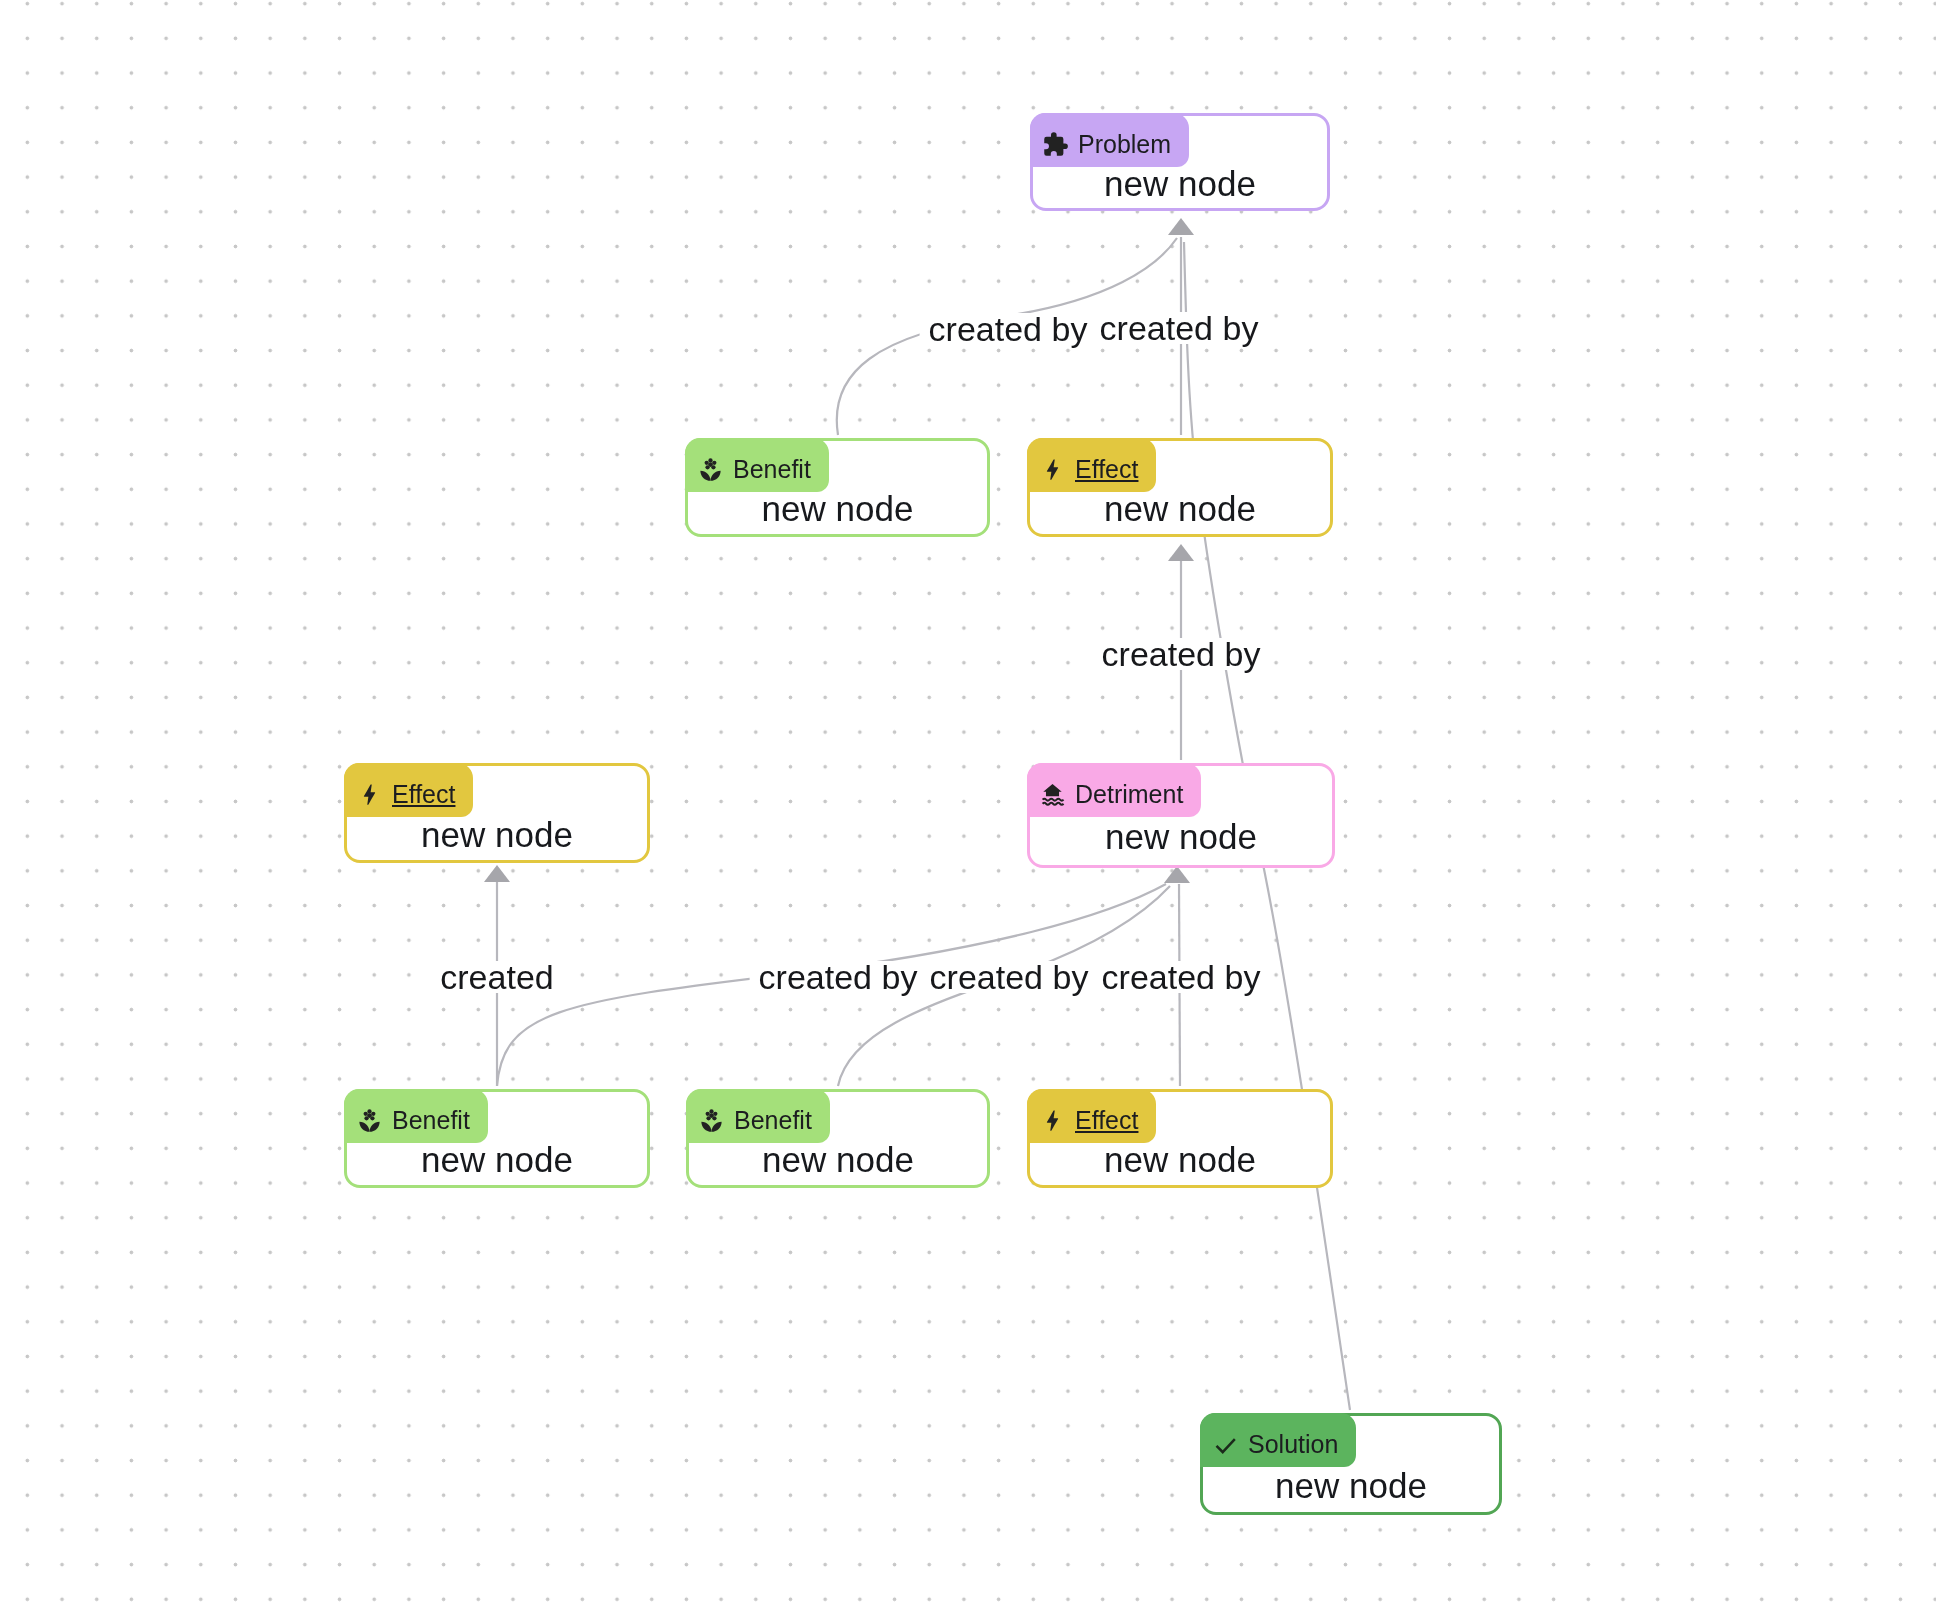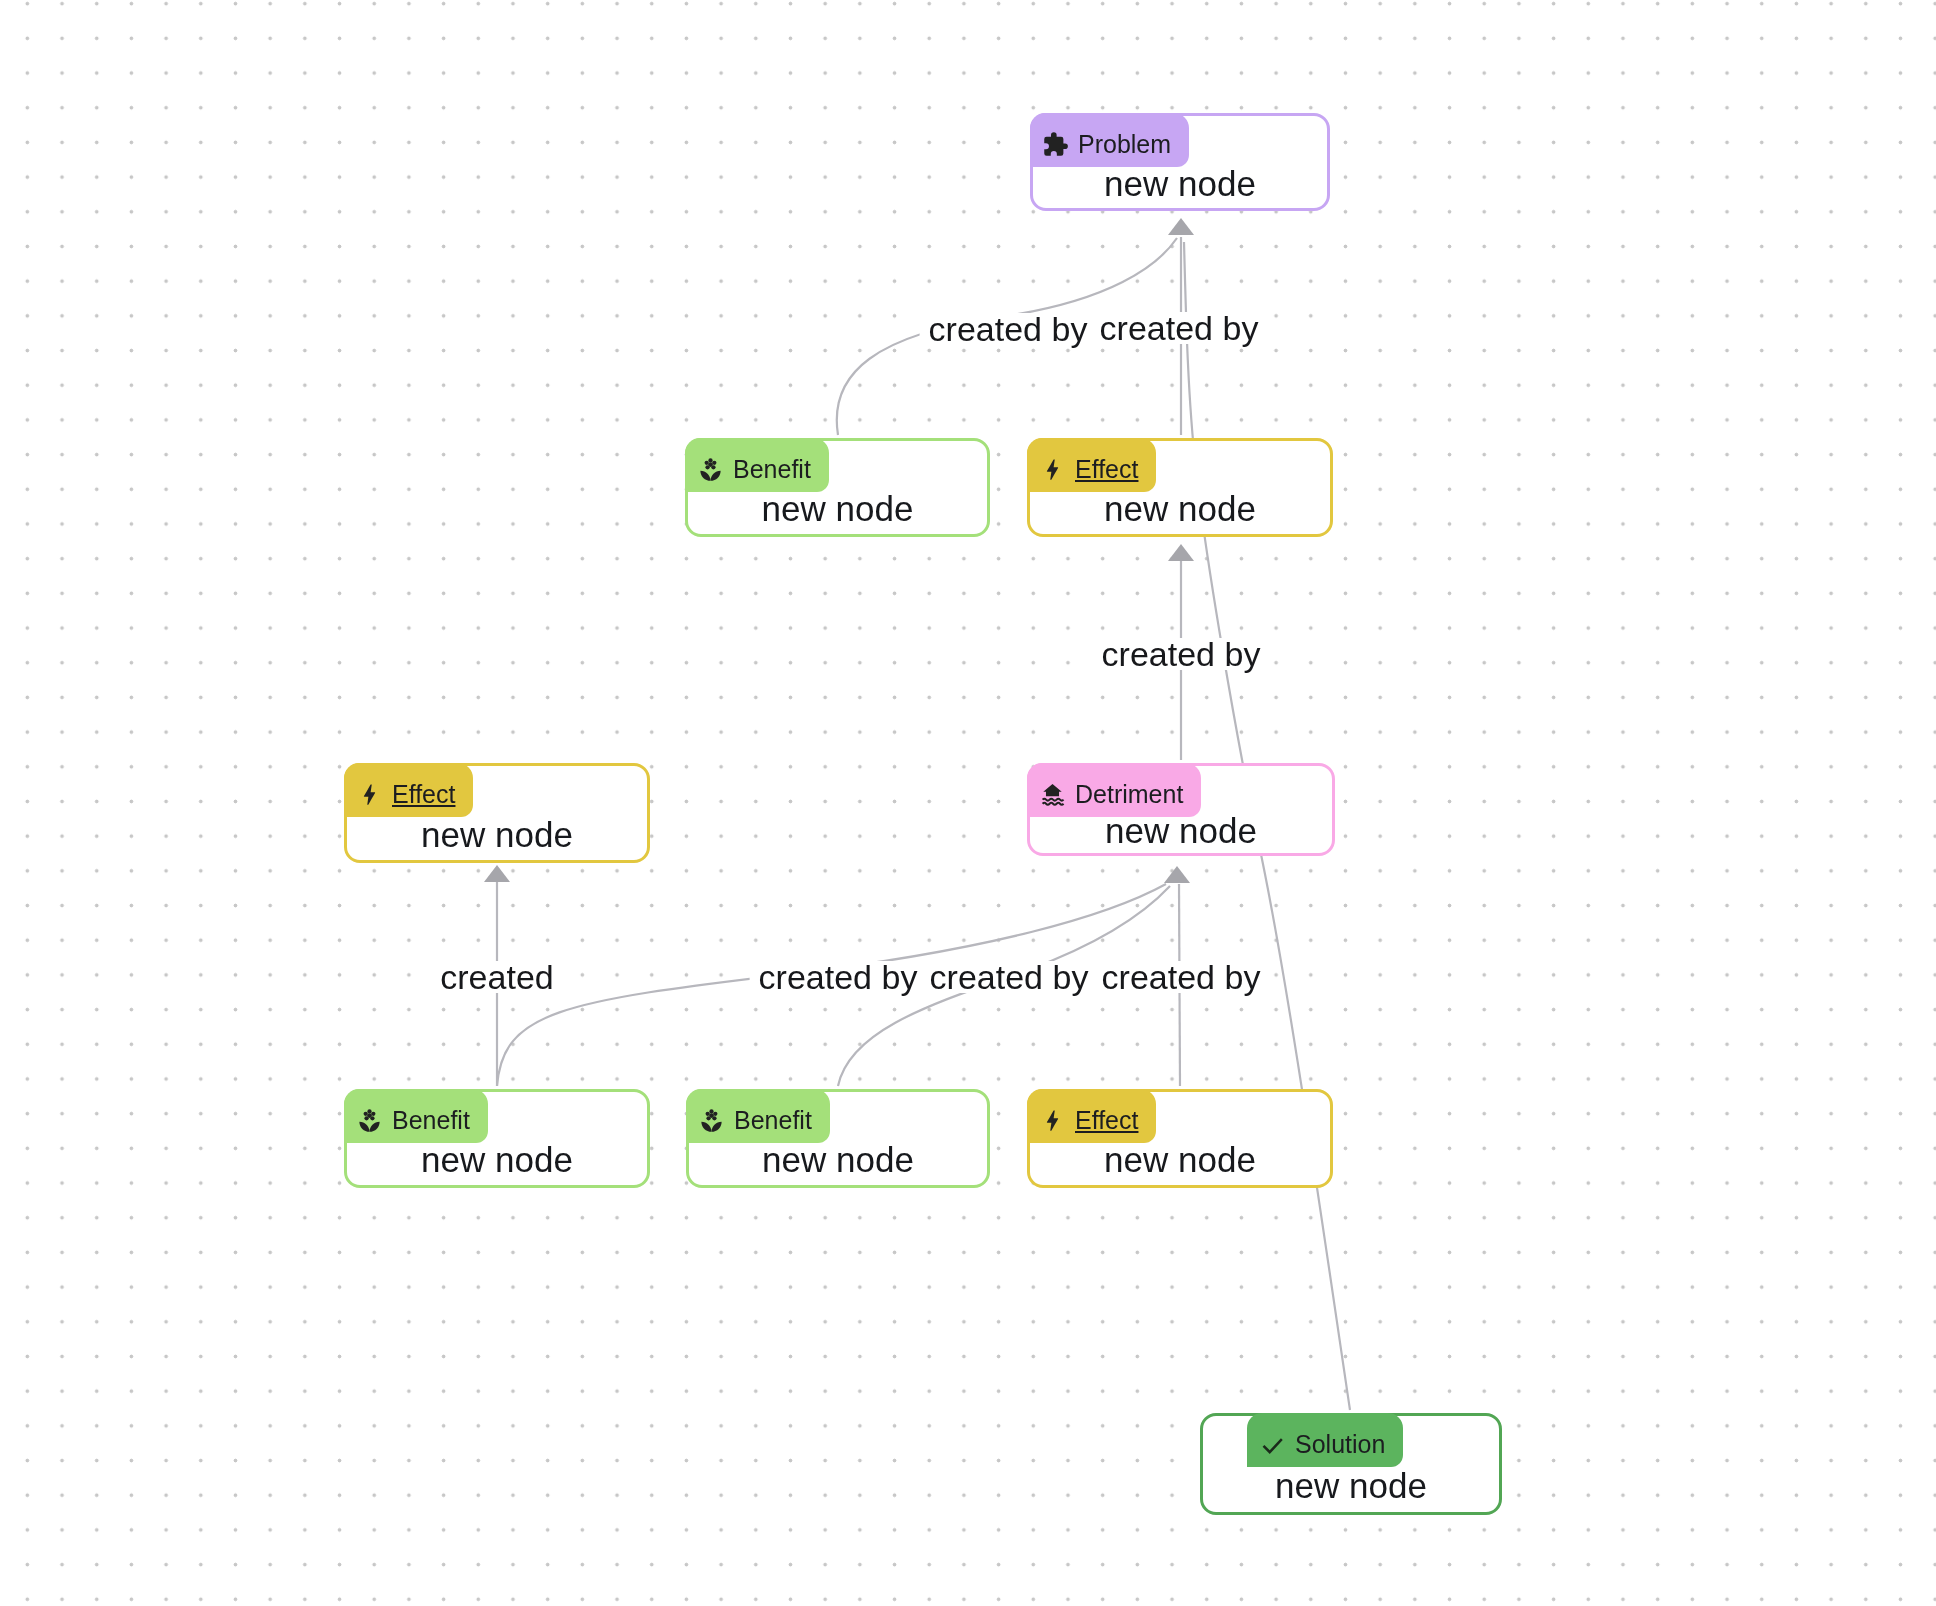--- a/index.html
+++ b/index.html
@@ -43,21 +43,21 @@
   }
   .node.problem{border-color:var(--problem-accent,#c7a6f3);}
   .node.problem .tab{background:var(--problem-accent,#c7a6f3);}
   .node.benefit{border-color:var(--benefit-accent,#a4e07a);}
   .node.benefit .tab{background:var(--benefit-accent,#a4e07a);text-align:center;}
   .node.effect{border-color:var(--effect-accent,#e2c73f);}
   .node.effect .tab{background:var(--effect-accent,#e2c73f);text-decoration:underline;}
   .node.detriment{border-color:var(--detriment-accent,#f9a9e6);}
   .node.detriment .tab{background:var(--detriment-accent,#f9a9e6);}
   .node.solution{border-color:var(--solution-border,#52a654);}
-  .node.solution .tab{background:var(--solution-tab,#5cb45e);margin-left:47px;}
+  .node.solution .tab{background:var(--solution-tab,#5cb45e);}
 </style>
 </head>
 <body>
 
 <div class="canvas">
 
   <svg class="edges" width="1936" height="1606" viewBox="0 0 1936 1606">
     <path class="edge" d="M 838 435 C 828 372 878 334 1000 317 C 1110 301 1158 266 1177 238"></path>
     <path class="edge" d="M 1181 435 L 1181 237"></path>
     <path class="edge" d="M 1181 760 L 1181 560"></path>
@@ -128,21 +128,21 @@
       <span class="icon">
         <svg viewBox="0 0 24 24" fill="#222">
             <path d="M11 21h-1l1-7H7.5c-.88 0-.33-.75-.31-.78C8.48 10.94 10.42 7.54 13.01 3h1l-1 7h3.51c.4 0 .62.19.4.66C12.97 17.55 11 21 11 21z"></path>
           </svg>
       </span>
       <span>Effect</span>
     </div>
     <div class="node-body">new node</div>
   </div>
 
-  <div class="node detriment" style="left:1027px;top:763px;width:308px;height:93px">
+  <div class="node detriment" style="left:1027px;top:763px;width:308px;height:105px">
     <div class="tab">
       <span class="icon">
         <svg viewBox="0 0 24 24" fill="#222">
           <path d="M12 2.6 20.2 9.6 17.8 9.6 17.8 13.6 6.2 13.6 6.2 9.6 3.8 9.6 Z"></path>
           <path d="M3.2 16.6q1.6-1.7 3.1 0t3.1 0q1.6-1.7 3.1 0t3.1 0q1.6-1.7 3.1 0t3.1 0" fill="none" stroke="#222" stroke-width="1.8"></path>
           <path d="M3.2 20.2q1.6-1.7 3.1 0t3.1 0q1.6-1.7 3.1 0t3.1 0q1.6-1.7 3.1 0t3.1 0" fill="none" stroke="#222" stroke-width="1.8"></path>
         </svg>
       </span>
       <span>Detriment</span>
     </div>

